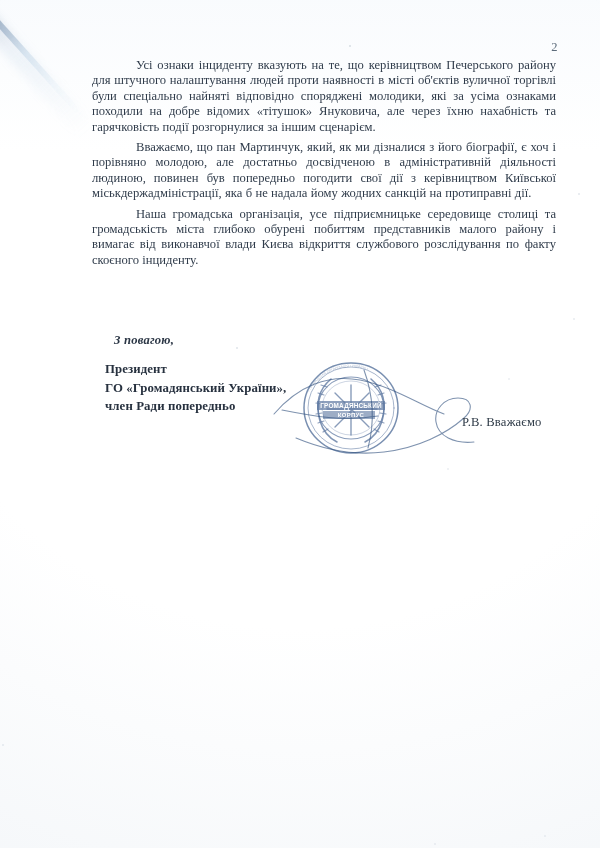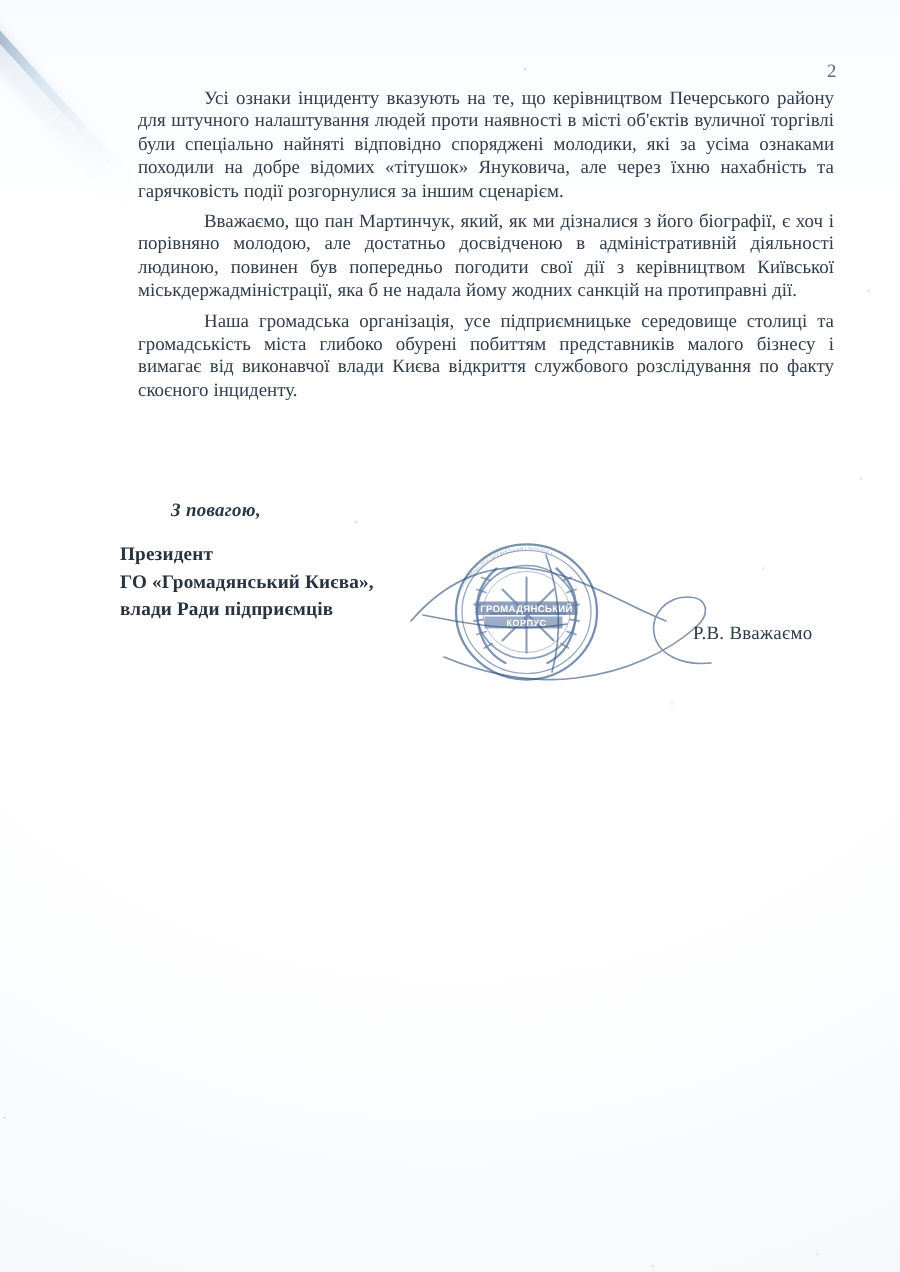--- a/index.html
+++ b/index.html
@@ -109,20 +109,21 @@
     top: 360px;
     width: 300px;
   }
   .sign-block .sline {
     font-size: 12.8px;
     font-weight: bold;
     line-height: 18.6px;
     color: #27313f;
     white-space: nowrap;
     letter-spacing: 0.1px;
+    margin-left: 25px;
   }
 
   .signer-name {
     position: absolute;
     left: 462px;
     top: 415px;
     font-size: 12.6px;
     color: #2e3a47;
     white-space: nowrap;
     letter-spacing: 0.2px;
@@ -167,29 +168,29 @@
 
   <div class="paper-tint"></div>
   <div class="scan-edge-glow"></div>
   <div class="scan-edge"></div>
 
   <div class="page-number">2</div>
 
   <div class="body-block">
     <p class="para">Усі ознаки інциденту вказують на те, що керівництвом Печерського району для штучного налаштування людей проти наявності в місті об'єктів вуличної торгівлі були спеціально найняті відповідно споряджені молодики, які за усіма ознаками походили на добре відомих «тітушок» Януковича, але через їхню нахабність та гарячковість події розгорнулися за іншим сценарієм.</p>
     <p class="para">Вважаємо, що пан Мартинчук, який, як ми дізналися з його біографії, є хоч і порівняно молодою, але достатньо досвідченою в адміністративній діяльності людиною, повинен був попередньо погодити свої дії з керівництвом Київської міськдержадміністрації, яка б не надала йому жодних санкцій на протиправні дії.</p>
-    <p class="para">Наша громадська організація, усе підприємницьке середовище столиці та громадськість міста глибоко обурені побиттям представників малого бізнесу і вимагає від виконавчої влади Києва відкриття службового розслідування по факту скоєного інциденту.</p>
+    <p class="para">Наша громадська організація, усе підприємницьке середовище столиці та громадськість міста глибоко обурені побиттям представників малого району і вимагає від виконавчої влади Києва відкриття службового розслідування по факту скоєного інциденту.</p>
   </div>
 
   <div class="regards">З повагою,</div>
 
   <div class="sign-block">
     <div class="sline">Президент</div>
-    <div class="sline">ГО «Громадянський Києва»,</div>
-    <div class="sline">влади Ради підприємців</div>
+    <div class="sline">ГО «Громадянський України»,</div>
+    <div class="sline">член Ради попередньо</div>
   </div>
 
   <div class="seal">
     <svg viewBox="0 0 128 104" xmlns="http://www.w3.org/2000/svg">
       <defs>
         <path id="arcTop" d="M 18,56 A 46,44 0 0 1 110,56" fill="none"></path>
         <path id="arcBottom" d="M 24,56 A 40,38 0 0 0 104,56" fill="none"></path>
       </defs>
       <g stroke="#3a5a8c" fill="none" stroke-linecap="round">
         <ellipse cx="64" cy="53" rx="47" ry="45" stroke-width="1.5" opacity="0.85"></ellipse>

